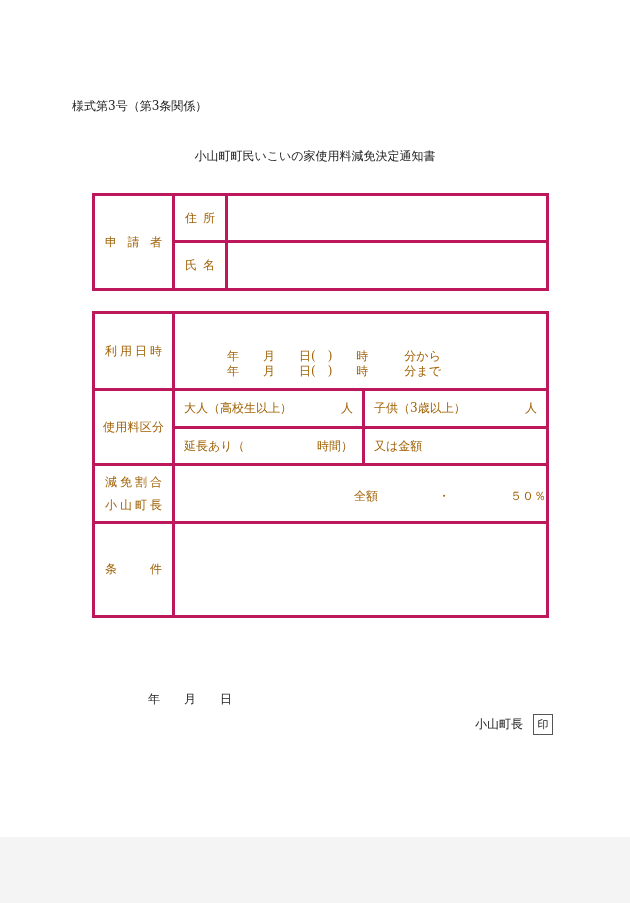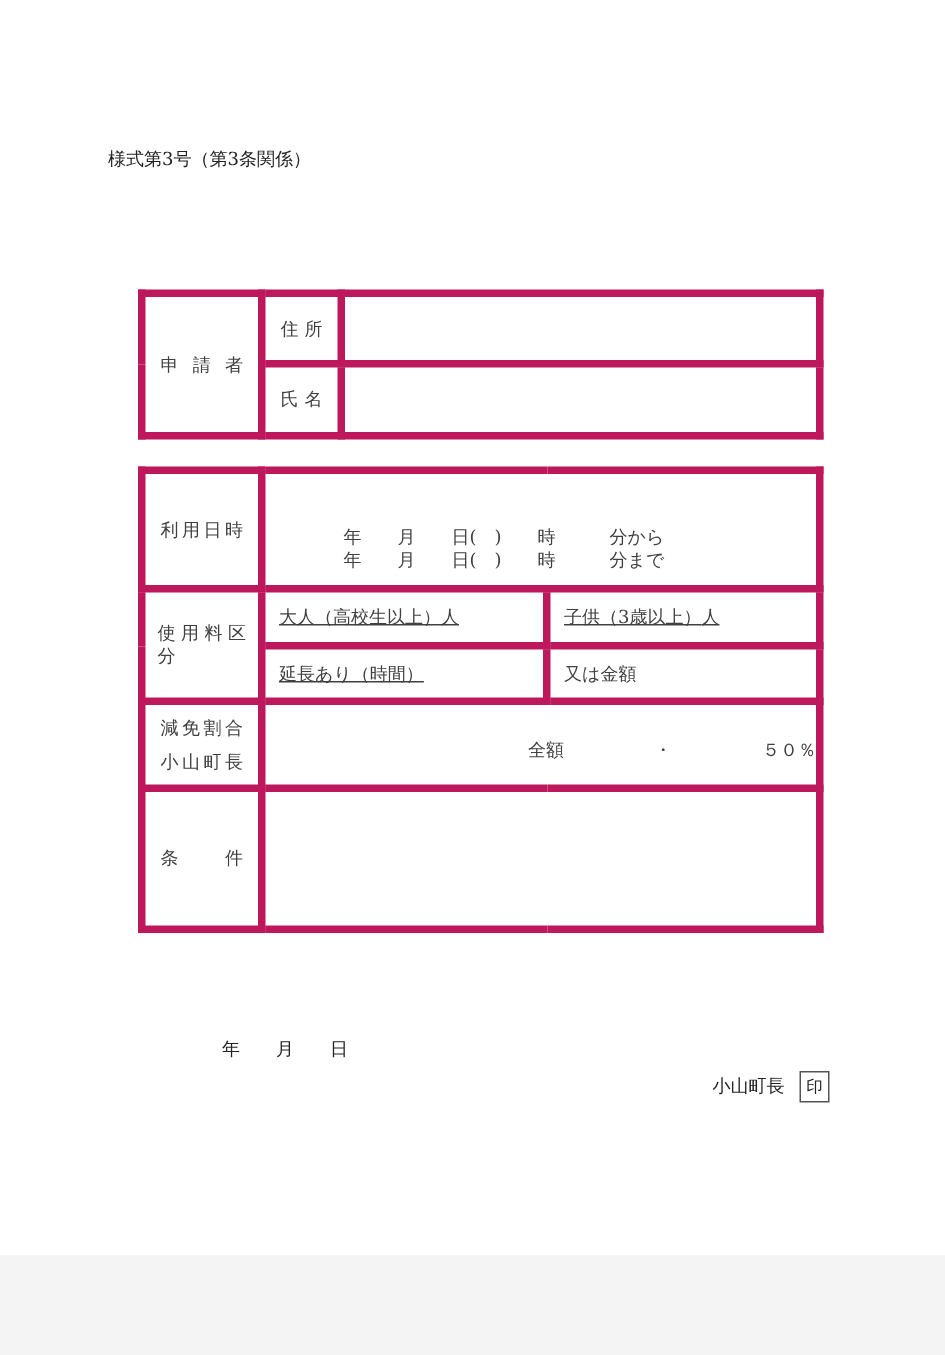--- a/index.html
+++ b/index.html
@@ -12,23 +12,23 @@
     font-family:"DejaVu Serif","Liberation Serif",serif;
     font-size:12px;
     color:#222222;
     line-height:1.25;
     overflow:hidden;
   }
   .abs { position:absolute; }
 
   table { border-collapse:collapse; table-layout:fixed; }
   td {
-    border:5px solid #be185d;
+    border:3px solid #be185d;
     font-size:12px;
-    color:#404040;
+    color:#a16207;
     vertical-align:middle;
     overflow:hidden;
   }
 
   
   .lbl {
     text-align:justify;
     text-align-last:justify;
     padding:0 10px;
   }
@@ -36,23 +36,22 @@
 
   .title { left:0; right:0; text-align:center; }
 
   .dt-cell-inner {
     display:flex; flex-direction:column; justify-content:flex-end;
     height:74px;
     padding:8px 0 9px 52px;
   }
 
   .split-inner {
-    display:flex; 
+    display:flex; justify-content:space-between;
     padding:0 9px;
-    text-decoration:underline;
   }
   .plain-inner { padding:0 9px; }
 
   .two-line-lbl div {
     text-align:justify; text-align-last:justify;
     padding:0 10px;
     line-height:23px;
   }
 
   .reduction-cell {
@@ -72,20 +71,21 @@
     font-size:11px;
   }
 </style>
 </head>
 <body>
 
 <div class="page">
 
   <div class="abs" style="left:72px; top:99px;">様式第3号（第3条関係）</div>
 
+  <div class="abs title" style="top:149px;">小山町町民いこいの家使用料減免決定通知書</div>
 
   <table class="abs" style="left:92px; top:193px; width:457px;">
     <colgroup>
         <col style="width:80px">
         <col style="width:53px">
         <col>
       </colgroup>
     <tbody>
         <tr style="height:47px">
       <td rowspan="2" class="lbl">申請者</td>

